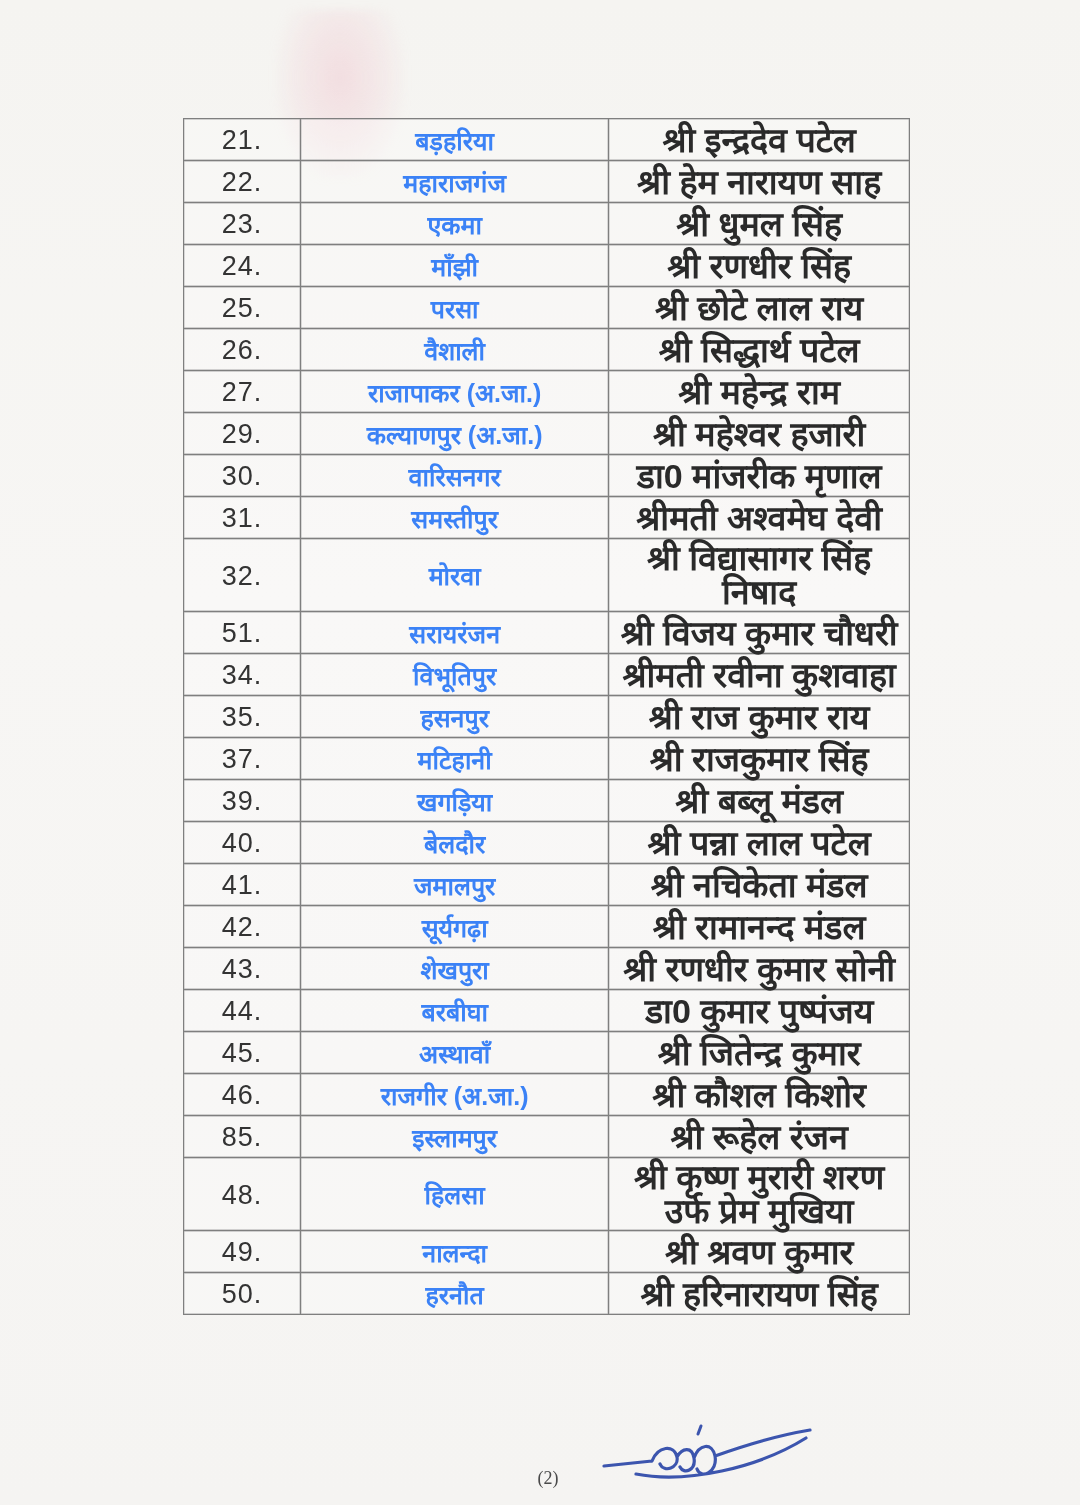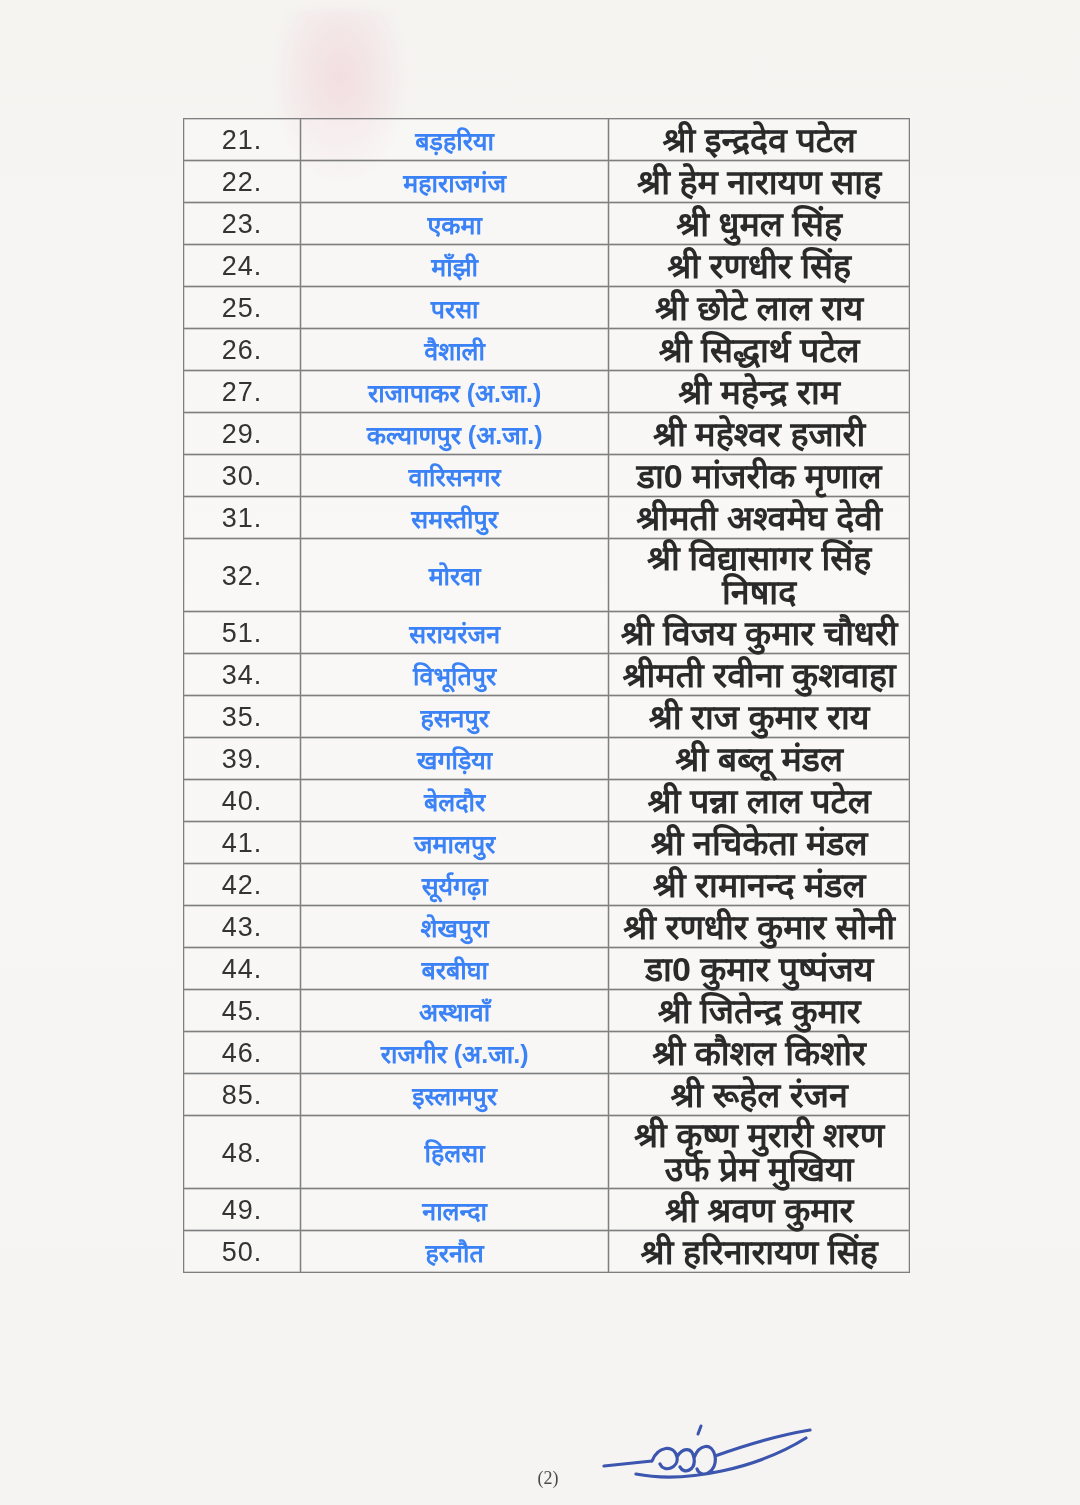--- a/index.html
+++ b/index.html
@@ -142,20 +142,25 @@
       </tr>
       <tr>
         <td class="sno">34.</td>
         <td class="constituency">विभूतिपुर</td>
         <td class="name">श्रीमती रवीना कुशवाहा</td>
       </tr>
       <tr>
         <td class="sno">35.</td>
         <td class="constituency">हसनपुर</td>
         <td class="name">श्री राज कुमार राय</td>
+      </tr>
+      <tr>
+        <td class="sno">37.</td>
+        <td class="constituency">मटिहानी</td>
+        <td class="name">श्री राजकुमार सिंह</td>
       </tr>
       <tr>
         <td class="sno">39.</td>
         <td class="constituency">खगड़िया</td>
         <td class="name">श्री बब्लू मंडल</td>
       </tr>
       <tr>
         <td class="sno">40.</td>
         <td class="constituency">बेलदौर</td>
         <td class="name">श्री पन्ना लाल पटेल</td>

